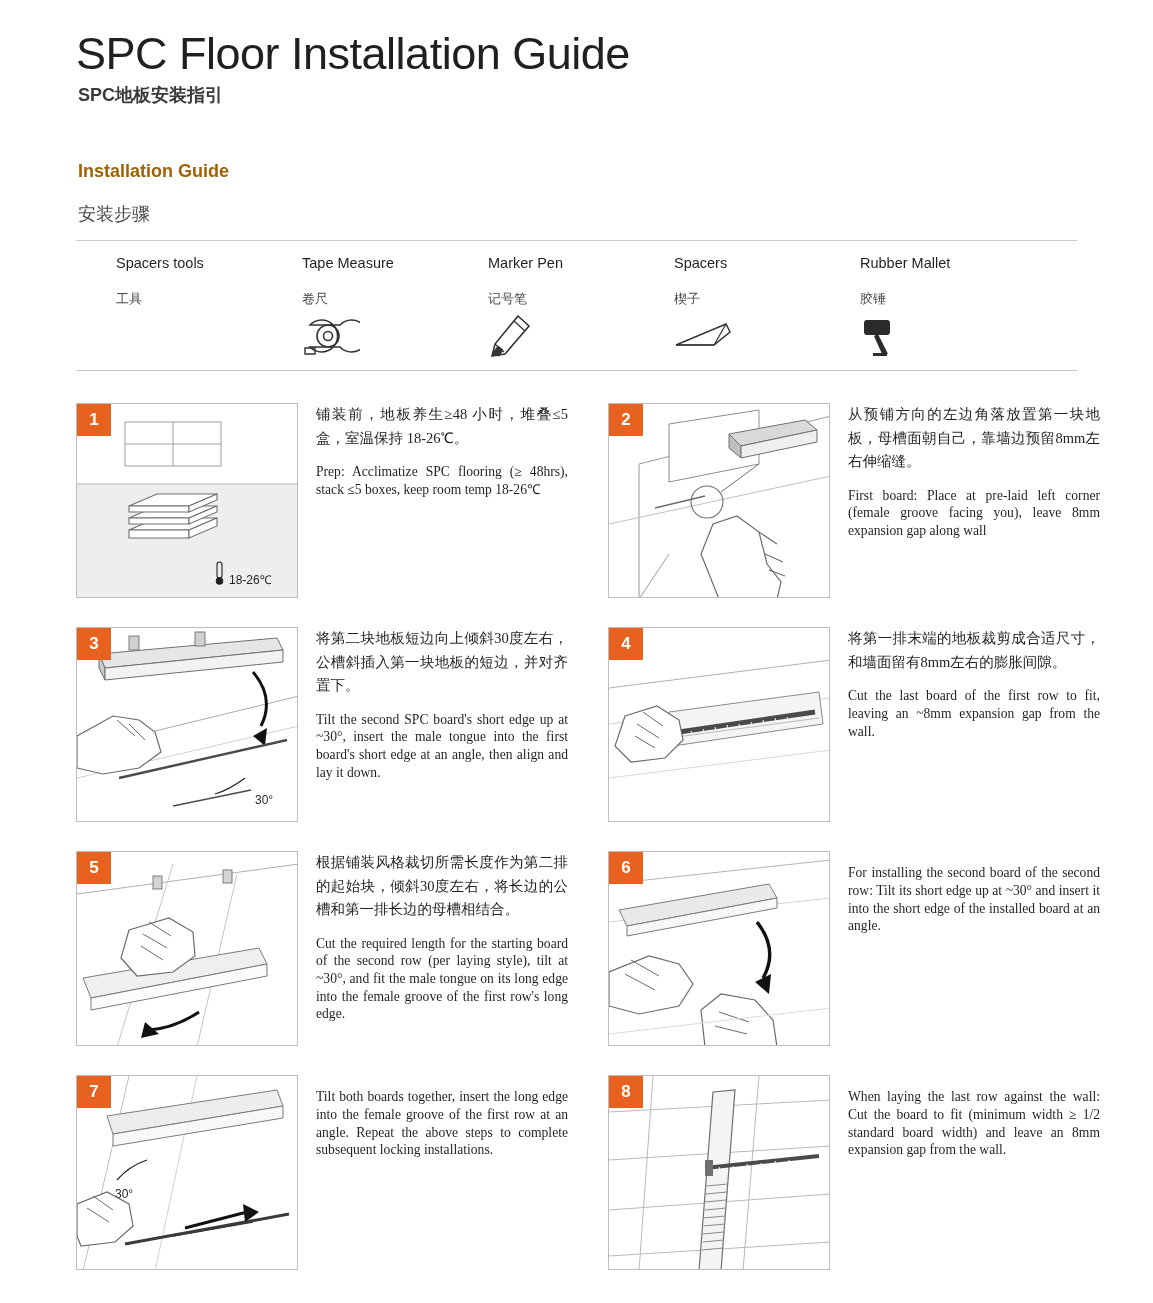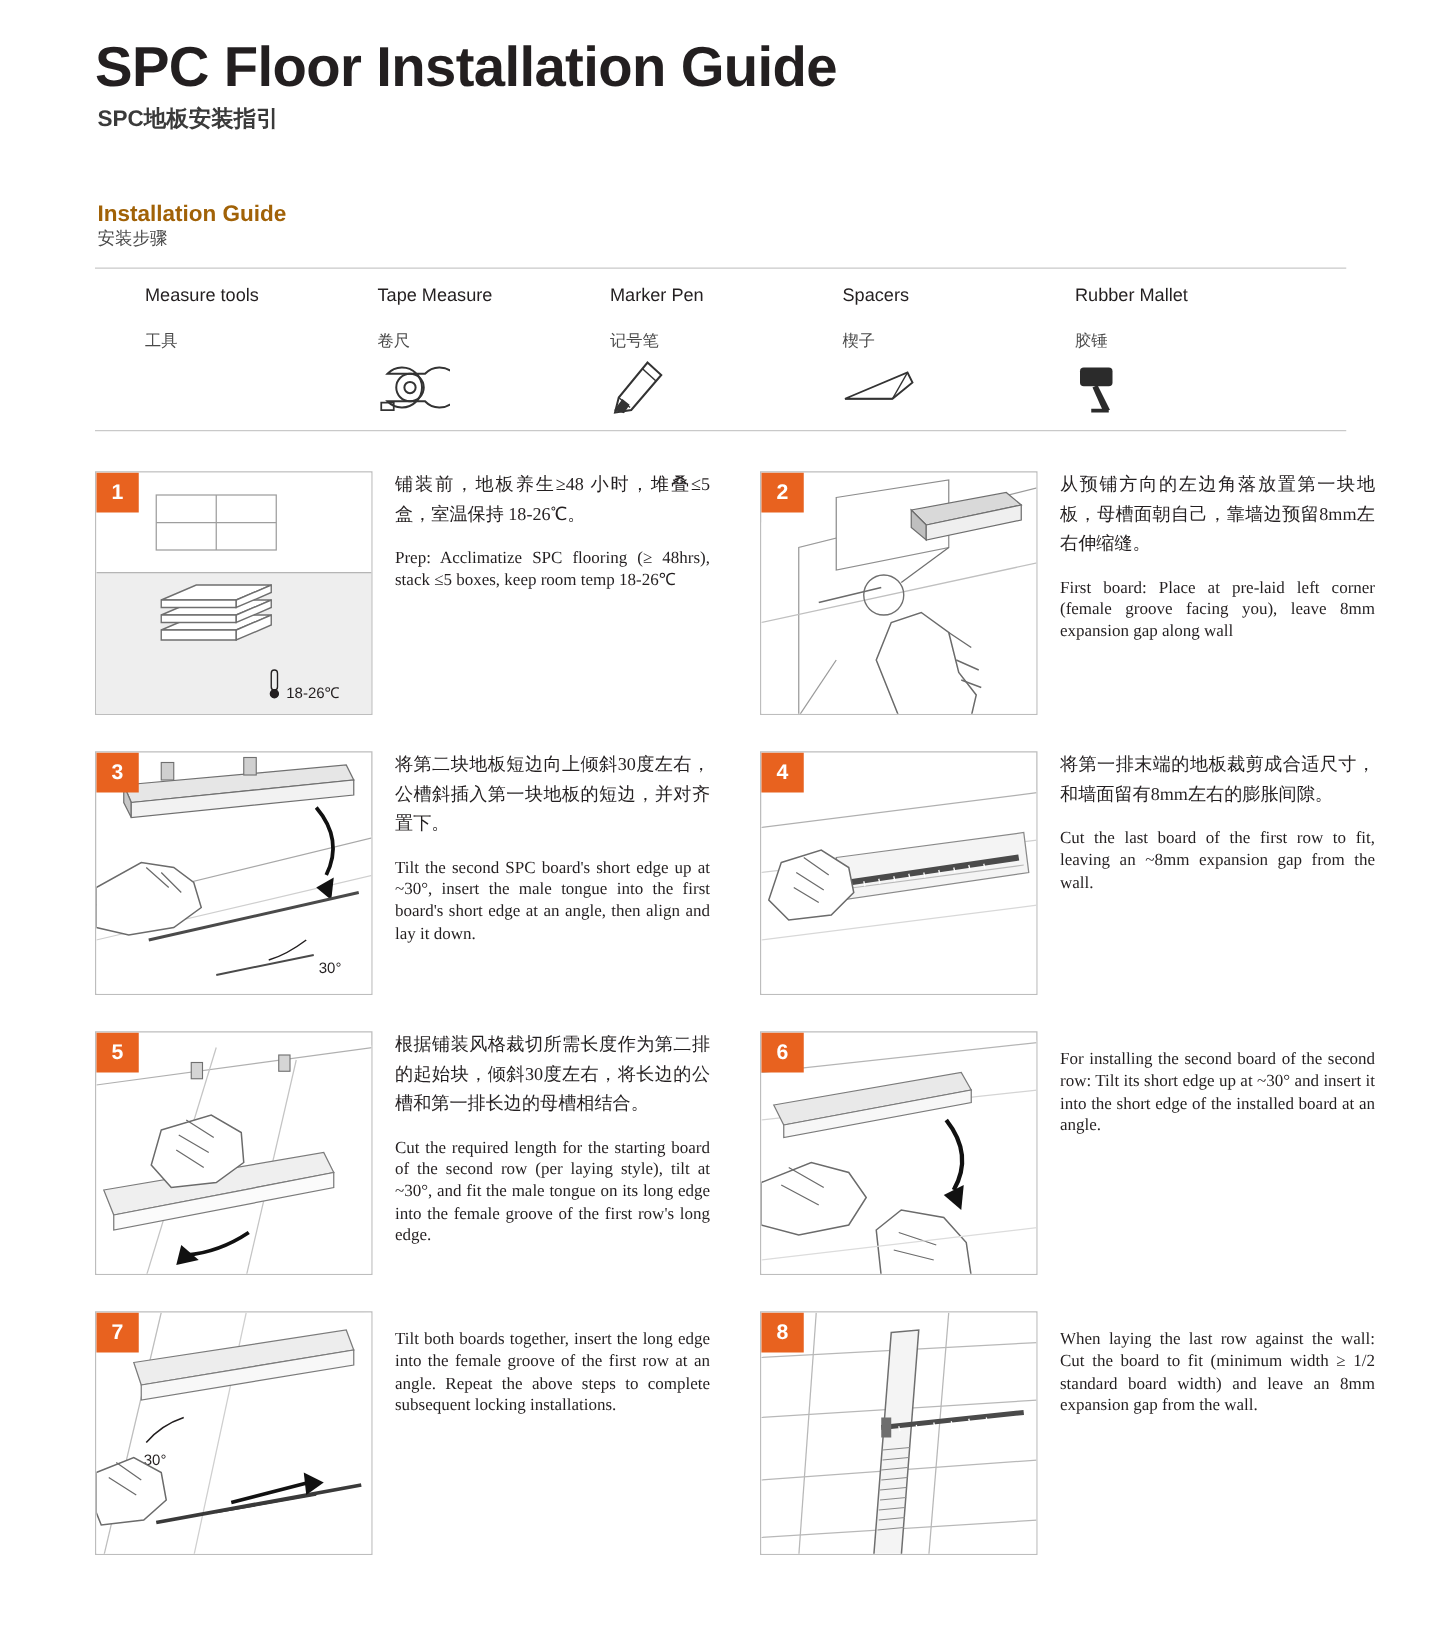--- a/index.html
+++ b/index.html
@@ -9,37 +9,37 @@
     background:#ffffff;
     font-family:"Liberation Sans", sans-serif;
     color:#231f20;
     overflow:hidden;
   }
   .page { position:relative; width:1153px; height:1303px; padding:0 76px; }
 
   
   h1.doc-title {
     margin:0; padding-top:30px;
-    font-size:45px; line-height:1.05; font-weight:bold;
+    font-size:45px; line-height:1.05; font-weight:normal;
     letter-spacing:-0.5px;
     color:#231f20;
   }
   .doc-subtitle {
     margin:6px 0 0 2px;
     font-size:18px; font-weight:bold; color:#3a3a3a;
   }
 
   
   .section-title {
     margin:54px 0 0 2px;
     font-size:18px; font-weight:bold; color:#a16207;
   }
   .section-subtitle {
-    margin:0 0 0 2px;
-    font-size:14px; color:#4a4a4a;
+    margin:20px 0 0 2px;
+    font-size:18px; color:#4a4a4a;
   }
 
   
   .tools {
     margin-top:14px;
     border-top:1px solid #c9c9c9;
     border-bottom:1px solid #c9c9c9;
     display:flex;
     padding:14px 0 12px 0;
   }
@@ -105,21 +105,21 @@
 
   <h1 class="doc-title">SPC Floor Installation Guide</h1>
   <div class="doc-subtitle">SPC地板安装指引</div>
 
   <div class="section-title">Installation Guide</div>
   <div class="section-subtitle">安装步骤</div>
 
   <div class="tools">
 
     <div class="tool" style="padding-left:40px;">
-      <div class="tool-en">Measure tools</div>
+      <div class="tool-en">Spacers tools</div>
       <div class="tool-cn">工具</div>
       <div class="tool-icon"></div>
     </div>
 
     <div class="tool">
       <div class="tool-en">Tape Measure</div>
       <div class="tool-cn">卷尺</div>
       <div class="tool-icon">
         <svg width="58" height="42" viewBox="0 0 58 42">
           <path d="M8 10 a16 16 0 1 1 0 22 h30 a16 16 0 1 0 0 -22 z" fill="none" stroke="#333" stroke-width="1.6"></path>

